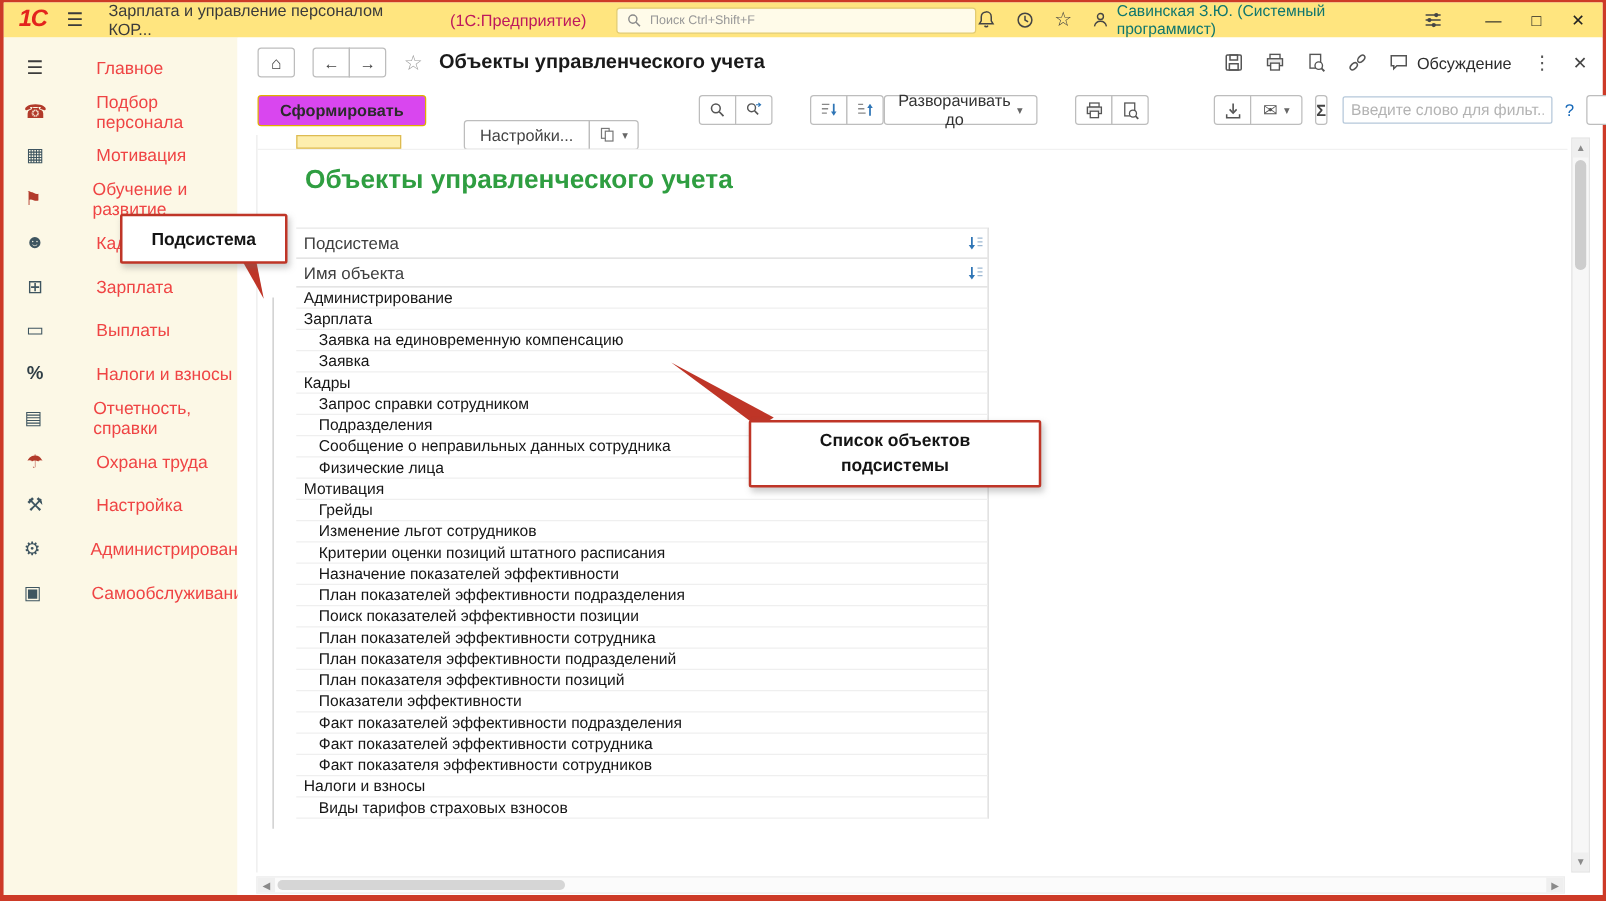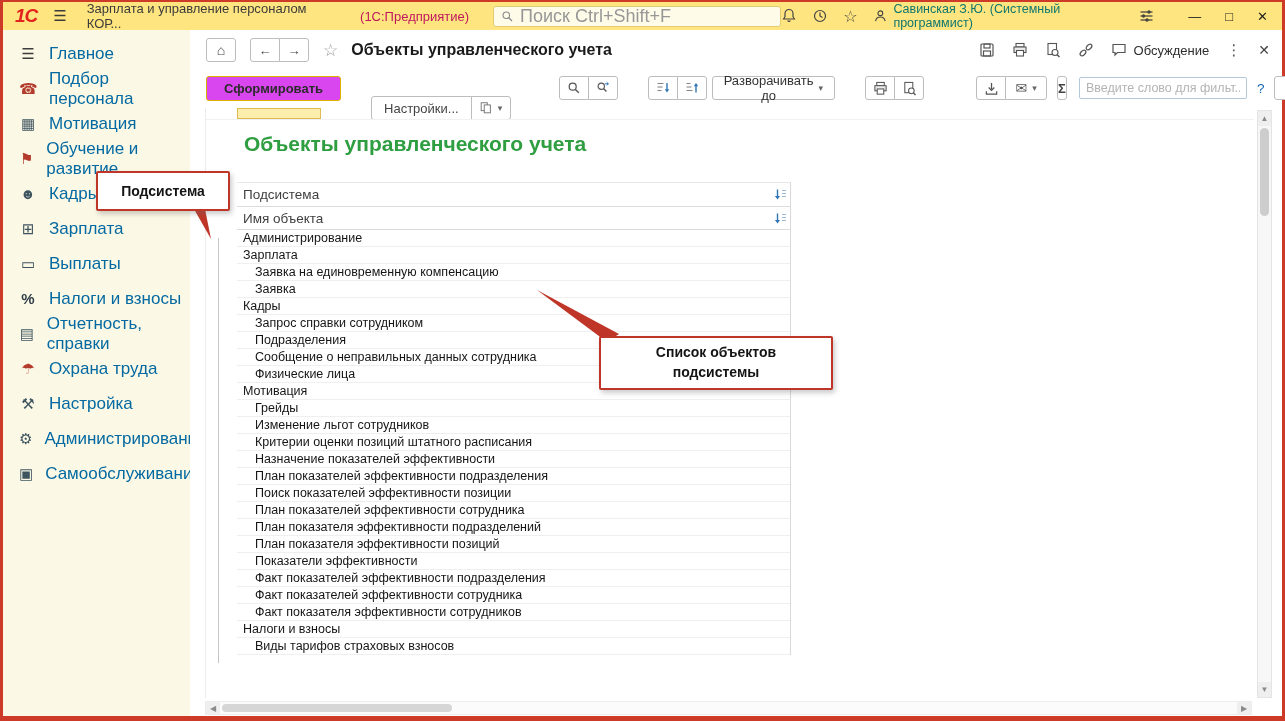--- a/index.html
+++ b/index.html
@@ -7,32 +7,32 @@
     font-family:"Liberation Sans",sans-serif;}
   .window{position:absolute;inset:0;border:3px solid #cd3a27;border-top-width:2px;border-bottom-width:5px;background:#fff;}
 
   
   .titlebar{position:absolute;left:0;right:0;top:0;height:28px;background:#ffe57f;display:flex;align-items:center;padding:0 10px;}
   .logo{color:#e3231d;font-weight:bold;font-style:italic;font-size:19px;letter-spacing:-1px;margin-left:2px;}
   .burger{font-size:15px;color:#3a3a3a;margin-left:16px;cursor:pointer;}
   .app-title{font-size:13px;color:#3b3b3b;margin-left:20px;}
   .app-subtitle{font-size:13px;color:#be185d;margin-left:26px;}
   .tsearch{margin-left:24px;width:300px;height:21px;background:#fffbe9;border:1px solid #e2cb72;border-radius:3px;display:flex;align-items:center;padding:0 7px;gap:6px;}
-  .tsearch span{color:#979797;font-size:18px;}
+  .tsearch span{color:#979797;font-size:10px;}
   .ticons{margin-left:auto;display:flex;align-items:center;gap:15px;}
   .user{display:flex;align-items:center;gap:6px;}
   .user span{font-size:12.5px;color:#0f766e;}
   .winbtns{display:flex;align-items:center;gap:24px;margin-left:18px;margin-right:4px;}
   .winbtns span{font-size:13px;color:#222;cursor:pointer;}
 
   
   .sidebar{position:absolute;left:0;top:28px;width:187px;bottom:0;background:#fcf8e6;padding-top:6px;}
   .sb-item{height:35px;display:flex;align-items:center;padding-left:16px;gap:12px;cursor:pointer;}
   .sb-icon{width:18px;text-align:center;font-size:15px;}
-  .sb-label{font-size:17px;color:#0369a1;}
+  .sb-label{font-size:14px;color:#ef4444;margin-left:28px;}
 
   
   .main{position:absolute;left:187px;top:28px;right:0;bottom:0;background:#fff;}
   .tabhdr{position:absolute;left:0;right:0;top:0;height:40px;display:flex;align-items:center;padding:0 12px 0 16px;}
   .btn{border:1px solid #bdbdbd;border-radius:3px;background:#fff;display:inline-flex;align-items:center;justify-content:center;height:24px;color:#444;cursor:pointer;font-size:13px;}
   .icon-btn{width:30px;}
   .btn-group{display:flex;}
   .btn-group .btn + .btn{margin-left:-1px;border-top-left-radius:0;border-bottom-left-radius:0;}
   .btn-group .btn:first-child{border-top-right-radius:0;border-bottom-right-radius:0;}
   .star{font-size:17px;color:#9c9c9c;margin-left:14px;cursor:pointer;}
@@ -299,21 +299,21 @@
               <g stroke="#888" stroke-width="1.1">
                 <line x1="1.5" y1="2.5" x2="5.5" y2="2.5"></line>
                 <line x1="1.5" y1="6" x2="6.5" y2="6"></line>
                 <line x1="1.5" y1="9.5" x2="7.5" y2="9.5"></line>
               </g>
               <line x1="11" y1="4.5" x2="11" y2="11.5" stroke="#2e75b6" stroke-width="1.4"></line>
               <path d="M8.8 5.3l2.2-3.3 2.2 3.3z" fill="#2e75b6"></path>
             </svg>
           </button>
       </div>
-      <button class="btn" style="margin-left:5px;padding:0 11px;">
+      <button class="btn" style="margin-left:0;padding:0 11px;">
         <span class="tb-label">Разворачивать до</span>
         <span class="caret">▾</span>
       </button>
       <div class="btn-group" style="margin-left:30px;">
         <button class="btn icon-btn">
             <svg width="15" height="15" viewBox="0 0 16 16">
               <rect x="4" y="1.5" width="8" height="3.5" fill="none" stroke="#555" stroke-width="1.1"></rect>
               <rect x="2" y="5" width="12" height="5.5" fill="#ececec" stroke="#555" stroke-width="1.1"></rect>
               <rect x="4.5" y="8.5" width="7" height="5.5" fill="#fff" stroke="#555" stroke-width="1.1"></rect>
             </svg>

